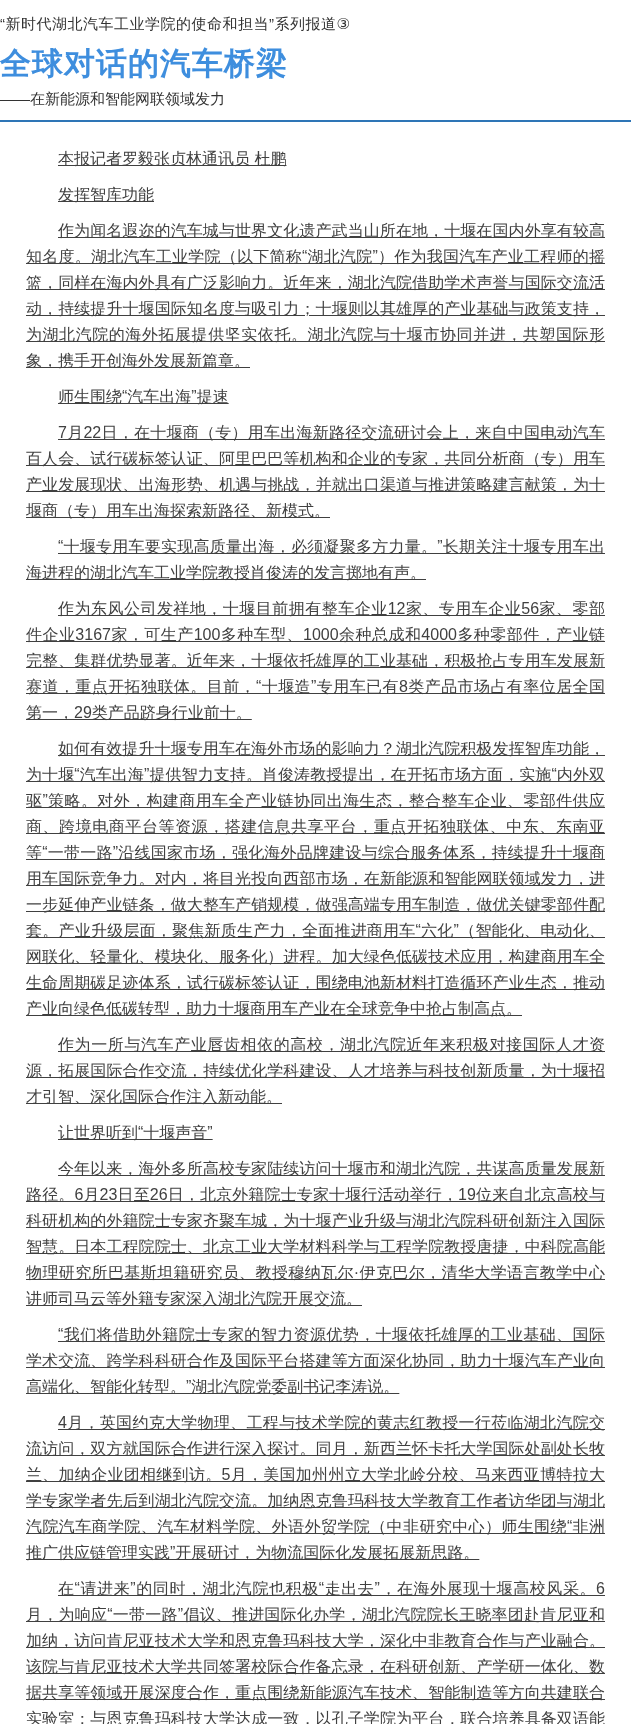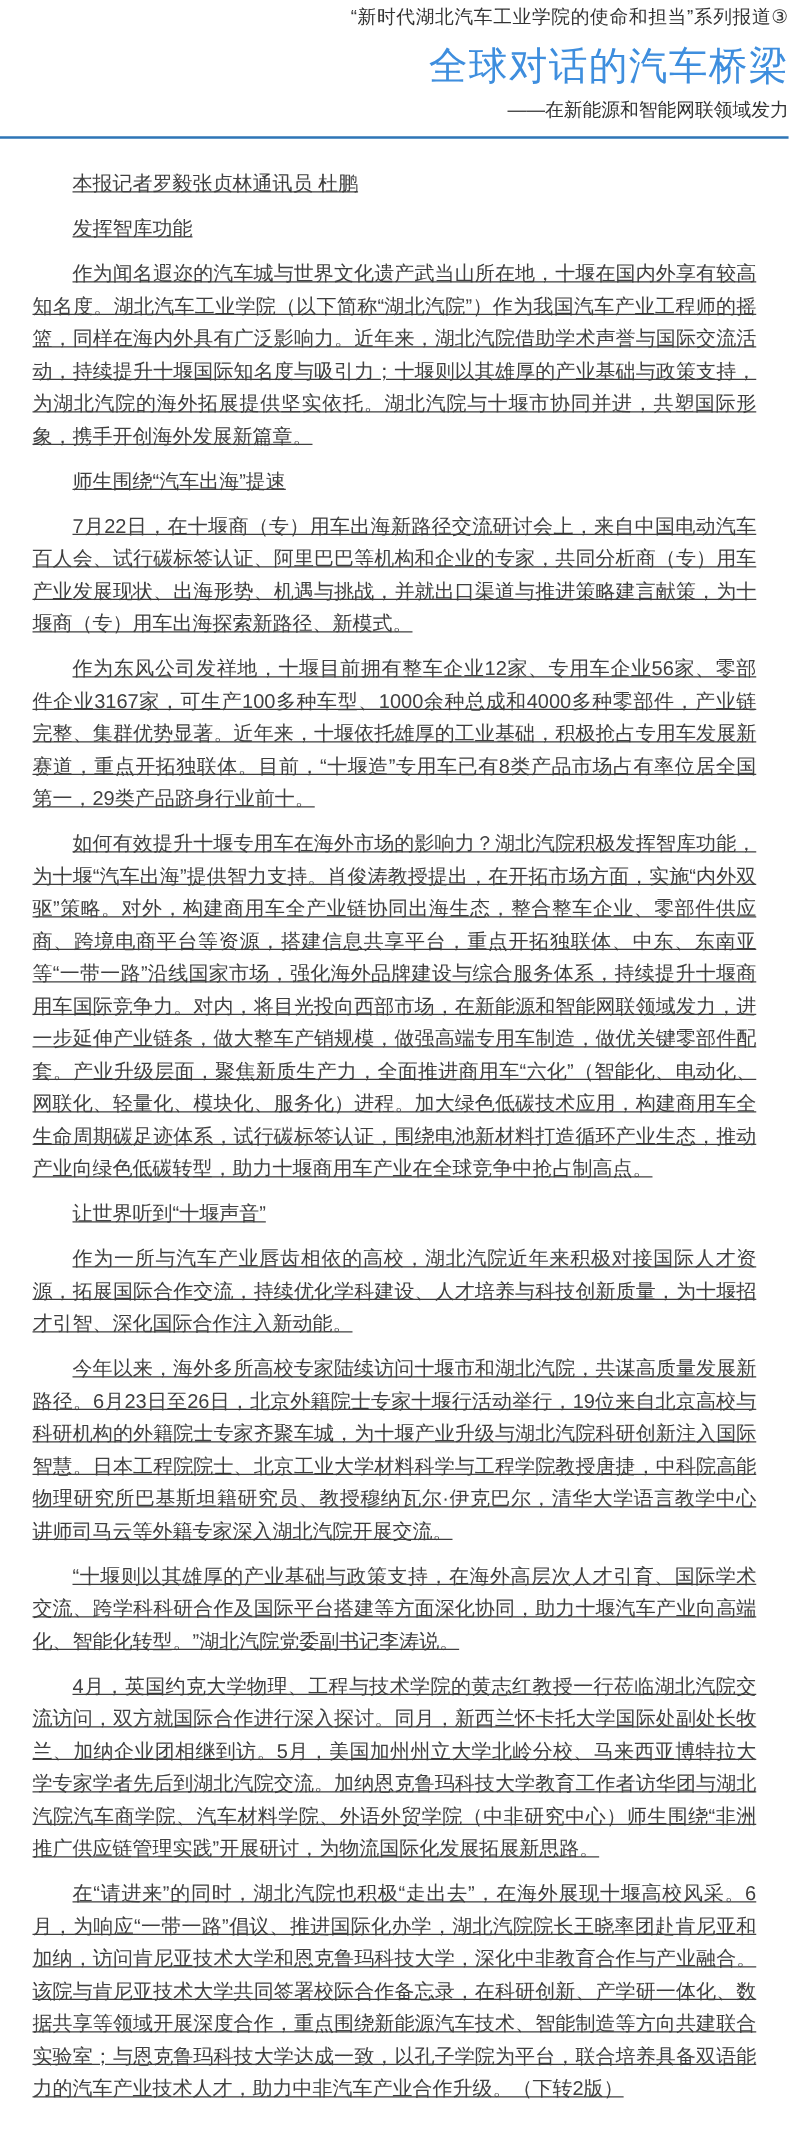--- a/index.html
+++ b/index.html
@@ -9,33 +9,33 @@
   }
   body {
     width: 631px;
     font-family: "Liberation Sans", "DejaVu Sans", sans-serif;
   }
   .page {
     width: 631px;
     background: #ffffff;
   }
   .header {
-    text-align: right;
-    padding-top: 0;
+    text-align: left;
+    padding-top: 11px;
   }
   .series-title {
     font-size: 15px;
     color: #333333;
     letter-spacing: 0.5px;
     margin: 0;
     padding-top: 4px;
   }
   .main-title {
     font-size: 31px;
-    font-weight: normal;
+    font-weight: bold;
     color: #3E8EDE;
     margin: 9px 0 5px 0;
     letter-spacing: 1px;
   }
   .subtitle {
     font-size: 15px;
     color: #333333;
     margin: 0 0 11px 0;
   }
   .header-rule {
@@ -71,24 +71,25 @@
     <hr class="header-rule">
   </div>
 
   <div class="article">
     <p class="byline">本报记者罗毅张贞林通讯员 杜鹏</p>
     <div id="paragraphs">
         <p>发挥智库功能</p>
         <p>作为闻名遐迩的汽车城与世界文化遗产武当山所在地，十堰在国内外享有较高知名度。湖北汽车工业学院（以下简称“湖北汽院”）作为我国汽车产业工程师的摇篮，同样在海内外具有广泛影响力。近年来，湖北汽院借助学术声誉与国际交流活动，持续提升十堰国际知名度与吸引力；十堰则以其雄厚的产业基础与政策支持，为湖北汽院的海外拓展提供坚实依托。湖北汽院与十堰市协同并进，共塑国际形象，携手开创海外发展新篇章。</p>
         <p>师生围绕“汽车出海”提速</p>
         <p>7月22日，在十堰商（专）用车出海新路径交流研讨会上，来自中国电动汽车百人会、试行碳标签认证、阿里巴巴等机构和企业的专家，共同分析商（专）用车产业发展现状、出海形势、机遇与挑战，并就出口渠道与推进策略建言献策，为十堰商（专）用车出海探索新路径、新模式。</p>
+        <p>“十堰专用车要实现高质量出海，必须凝聚多方力量。”长期关注十堰专用车出海进程的湖北汽车工业学院教授肖俊涛的发言掷地有声。</p>
         <p>作为东风公司发祥地，十堰目前拥有整车企业12家、专用车企业56家、零部件企业3167家，可生产100多种车型、1000余种总成和4000多种零部件，产业链完整、集群优势显著。近年来，十堰依托雄厚的工业基础，积极抢占专用车发展新赛道，重点开拓独联体。目前，“十堰造”专用车已有8类产品市场占有率位居全国第一，29类产品跻身行业前十。</p>
         <p>如何有效提升十堰专用车在海外市场的影响力？湖北汽院积极发挥智库功能，为十堰“汽车出海”提供智力支持。肖俊涛教授提出，在开拓市场方面，实施“内外双驱”策略。对外，构建商用车全产业链协同出海生态，整合整车企业、零部件供应商、跨境电商平台等资源，搭建信息共享平台，重点开拓独联体、中东、东南亚等“一带一路”沿线国家市场，强化海外品牌建设与综合服务体系，持续提升十堰商用车国际竞争力。对内，将目光投向西部市场，在新能源和智能网联领域发力，进一步延伸产业链条，做大整车产销规模，做强高端专用车制造，做优关键零部件配套。产业升级层面，聚焦新质生产力，全面推进商用车“六化”（智能化、电动化、网联化、轻量化、模块化、服务化）进程。加大绿色低碳技术应用，构建商用车全生命周期碳足迹体系，试行碳标签认证，围绕电池新材料打造循环产业生态，推动产业向绿色低碳转型，助力十堰商用车产业在全球竞争中抢占制高点。</p>
+        <p>作为一所与汽车产业唇齿相依的高校，湖北汽院近年来积极对接国际人才资源，拓展国际合作交流，持续优化学科建设、人才培养与科技创新质量，为十堰招才引智、深化国际合作注入新动能。</p>
         <p>让世界听到“十堰声音”</p>
-        <p>作为一所与汽车产业唇齿相依的高校，湖北汽院近年来积极对接国际人才资源，拓展国际合作交流，持续优化学科建设、人才培养与科技创新质量，为十堰招才引智、深化国际合作注入新动能。</p>
         <p>今年以来，海外多所高校专家陆续访问十堰市和湖北汽院，共谋高质量发展新路径。6月23日至26日，北京外籍院士专家十堰行活动举行，19位来自北京高校与科研机构的外籍院士专家齐聚车城，为十堰产业升级与湖北汽院科研创新注入国际智慧。日本工程院院士、北京工业大学材料科学与工程学院教授唐捷，中科院高能物理研究所巴基斯坦籍研究员、教授穆纳瓦尔·伊克巴尔，清华大学语言教学中心讲师司马云等外籍专家深入湖北汽院开展交流。</p>
-        <p>“十堰则以其雄厚的产业基础与政策支持，在海外高层次人才引育、国际学术交流、跨学科科研合作及国际平台搭建等方面深化协同，助力十堰汽车产业向高端化、智能化转型。”湖北汽院党委副书记李涛说。</p>
+        <p>“我们将借助外籍院士专家的智力资源优势，十堰依托雄厚的工业基础、国际学术交流、跨学科科研合作及国际平台搭建等方面深化协同，助力十堰汽车产业向高端化、智能化转型。”湖北汽院党委副书记李涛说。</p>
         <p>4月，英国约克大学物理、工程与技术学院的黄志红教授一行莅临湖北汽院交流访问，双方就国际合作进行深入探讨。同月，新西兰怀卡托大学国际处副处长牧兰、加纳企业团相继到访。5月，美国加州州立大学北岭分校、马来西亚博特拉大学专家学者先后到湖北汽院交流。加纳恩克鲁玛科技大学教育工作者访华团与湖北汽院汽车商学院、汽车材料学院、外语外贸学院（中非研究中心）师生围绕“非洲推广供应链管理实践”开展研讨，为物流国际化发展拓展新思路。</p>
         <p>在“请进来”的同时，湖北汽院也积极“走出去”，在海外展现十堰高校风采。6月，为响应“一带一路”倡议、推进国际化办学，湖北汽院院长王晓率团赴肯尼亚和加纳，访问肯尼亚技术大学和恩克鲁玛科技大学，深化中非教育合作与产业融合。该院与肯尼亚技术大学共同签署校际合作备忘录，在科研创新、产学研一体化、数据共享等领域开展深度合作，重点围绕新能源汽车技术、智能制造等方向共建联合实验室；与恩克鲁玛科技大学达成一致，以孔子学院为平台，联合培养具备双语能力的汽车产业技术人才，助力中非汽车产业合作升级。（下转2版）</p>
       </div>
   </div>
 
 </div>
 
 </body></html>

